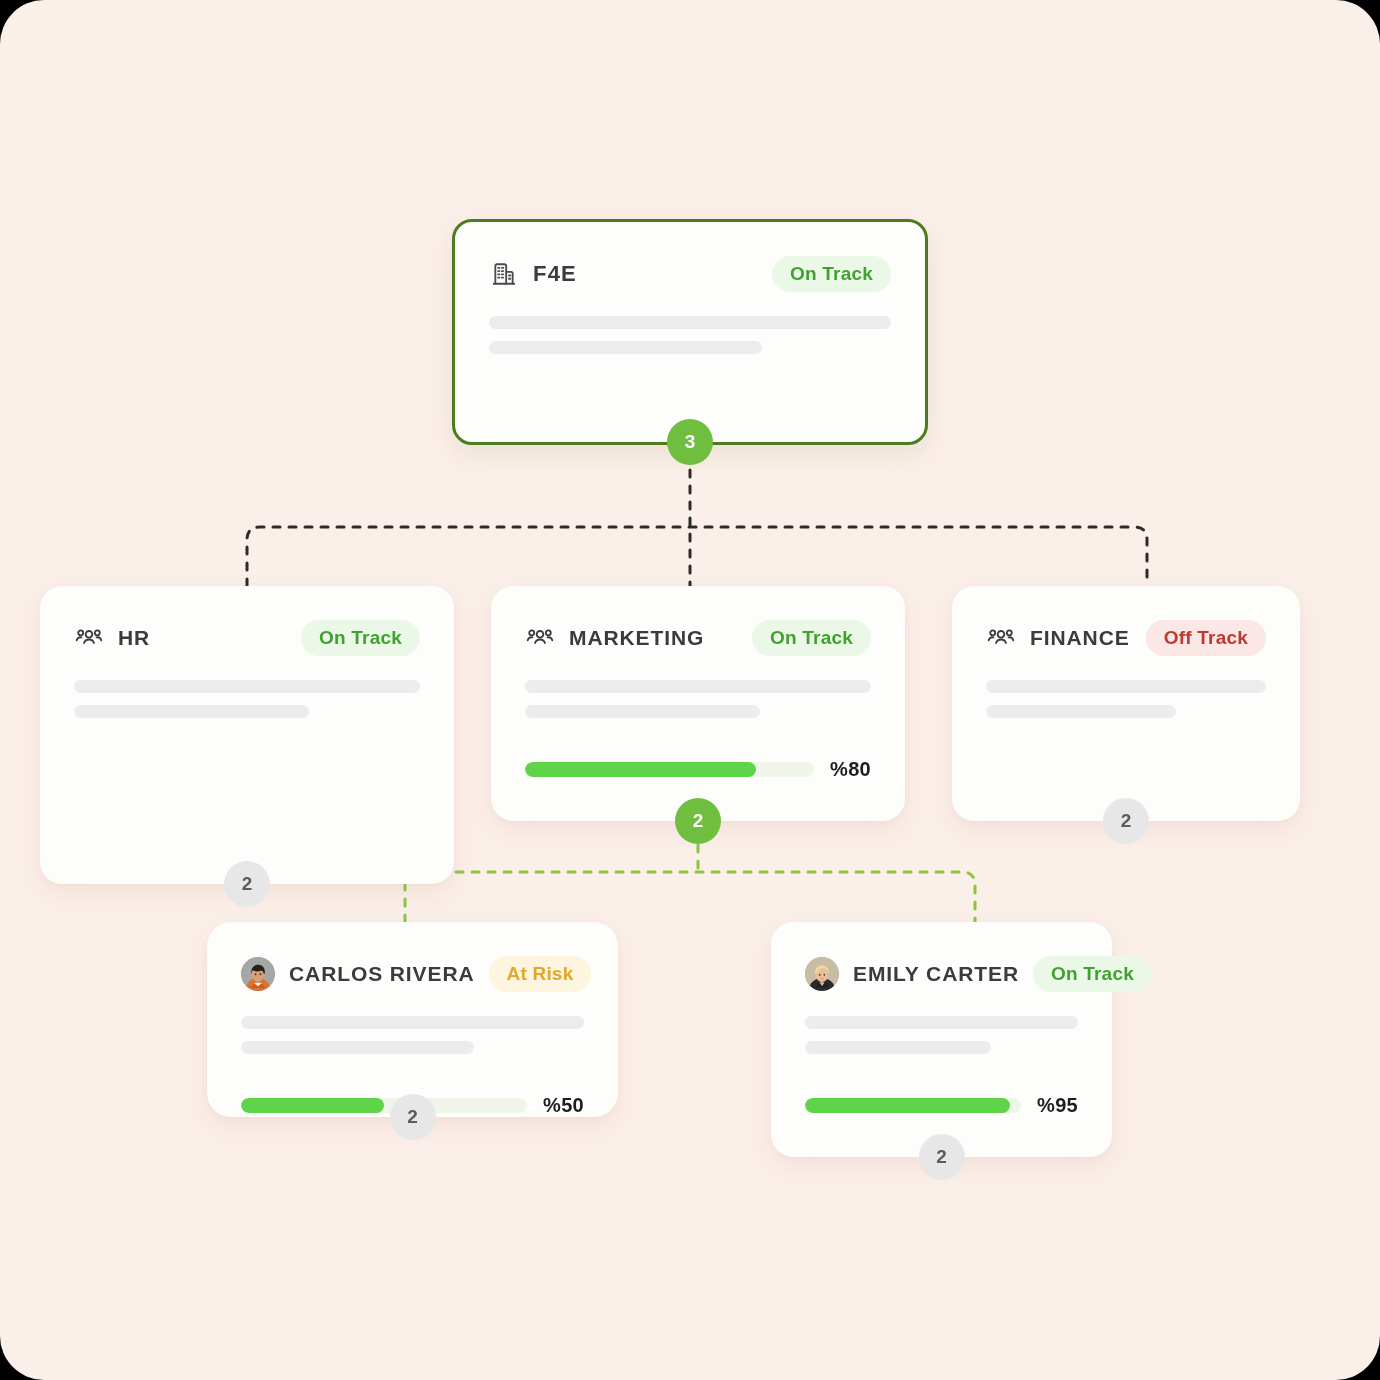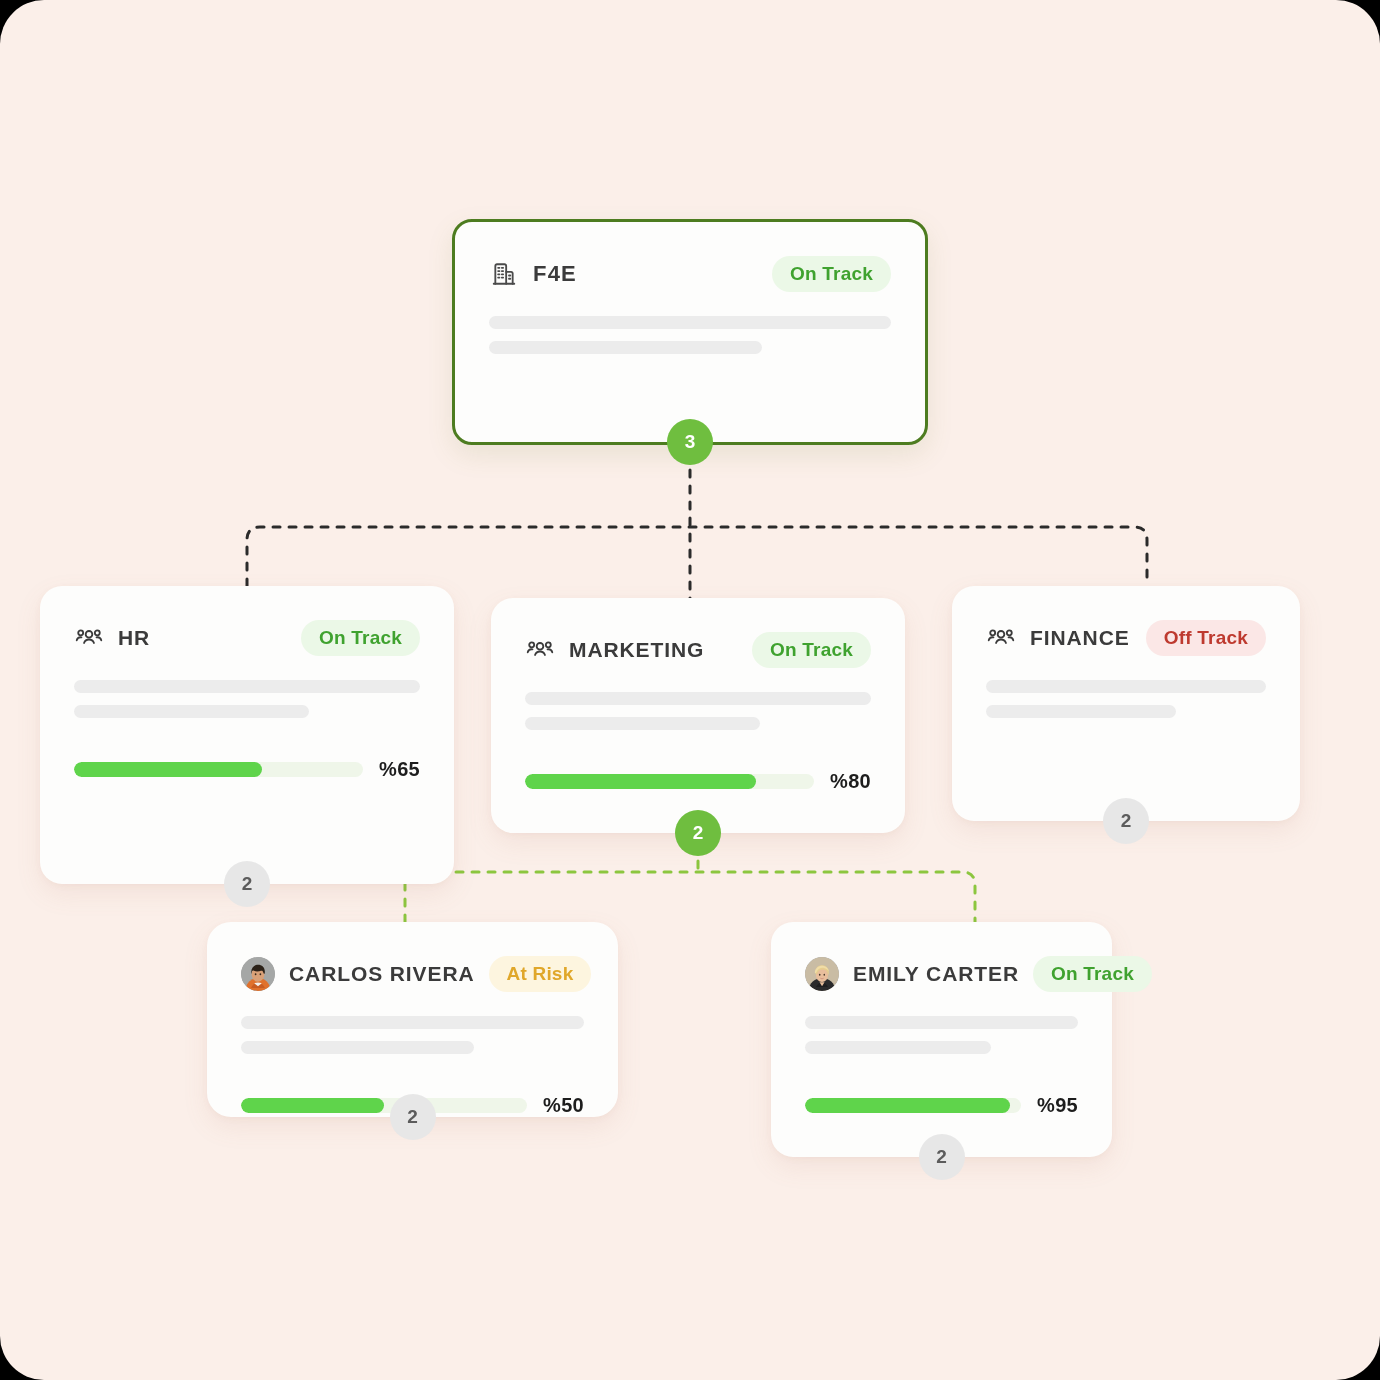--- a/index.html
+++ b/index.html
@@ -160,21 +160,21 @@
     font-size: 19px;
     font-weight: 700;
     z-index: 5;
   }
   .count.grey  { background: #E7E7E7; color: #5C5C5C; }
   .count.green { background: #6FBE3F; color: #FFFFFF; }
 
   
   #card-root      { left: 452px; top: 219px;  width: 476px; height: 226px; }
   #card-hr        { left: 40px;  top: 586px;  width: 414px; height: 298px; }
-  #card-marketing { left: 491px; top: 598px;  width: 414px; height: 235px; }
+  #card-marketing { left: 491px; top: 586px;  width: 414px; height: 235px; }
   #card-finance   { left: 941px; top: 586px;  width: 348px; height: 235px; margin-left: 11px; }
   #card-carlos    { left: 207px; top: 922px;  width: 411px; height: 195px; border-radius: 24px; }
   #card-emily     { left: 771px; top: 922px;  width: 341px; height: 235px; }
 </style>
 </head>
 <body>
 
 <div class="page">
 
   <svg class="connectors" viewBox="0 0 1380 1380" width="1380" height="1380">
@@ -225,26 +225,20 @@
       </span>
       <span class="card-title">HR</span>
       <span class="badge ontrack" style="margin-left:auto;">On Track</span>
     </div>
 
     <div class="skeleton">
       <div class="sk long"></div>
       <div class="sk short"></div>
     </div>
 
-    <div class="progress-row">
-      <div class="track">
-        <div class="fill" style="width:65%"></div>
-      </div>
-      <span class="pct">%65</span>
-    </div>
 
     <div class="count grey">2</div>
   </div>
 
   <div class="card" id="card-marketing">
     <div class="card-head">
       <span class="head-icon">
         <svg width="28" height="28" viewBox="0 0 26 26" fill="none" stroke="#3B3B3B" stroke-width="1.7" stroke-linecap="round" stroke-linejoin="round">
           <circle cx="13" cy="9.6" r="3.1"></circle>
           <path d="M8.4 17.6a4.9 4.9 0 0 1 9.2 0"></path>

